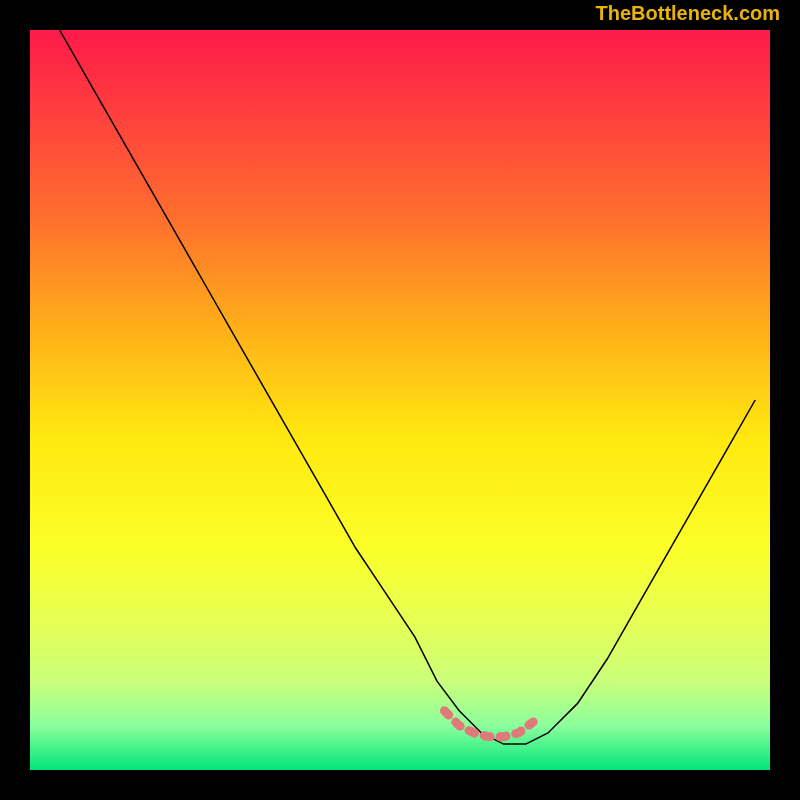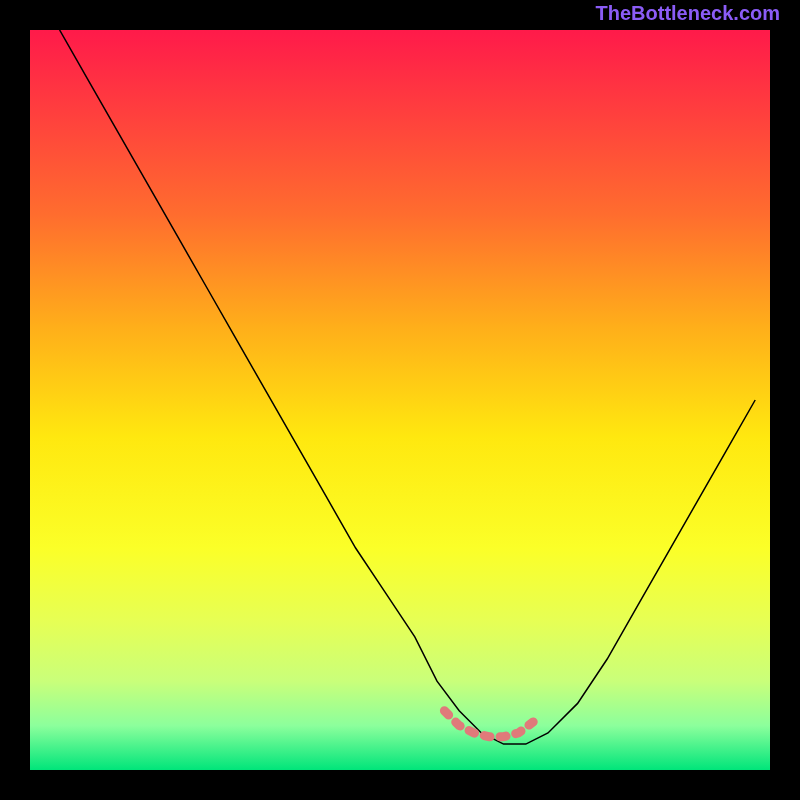--- a/index.html
+++ b/index.html
@@ -1,21 +1,21 @@
 <!DOCTYPE html>
 <html><head>
 <meta charset="utf-8">
 <style>
   * { margin: 0; padding: 0; box-sizing: border-box; }
   body { width: 800px; height: 800px; background: #000; position: relative; font-family: Arial, sans-serif; overflow: hidden; }
   .watermark {
     position: absolute;
     top: 2px;
     right: 20px;
-    color: #8b5cf6;
+    color: #eab308;
     font-size: 20px;
     font-weight: bold;
     z-index: 10;
     text-align: center;
   }
   .plot-area {
     position: absolute;
     left: 30px;
     top: 30px;
     width: 740px;

